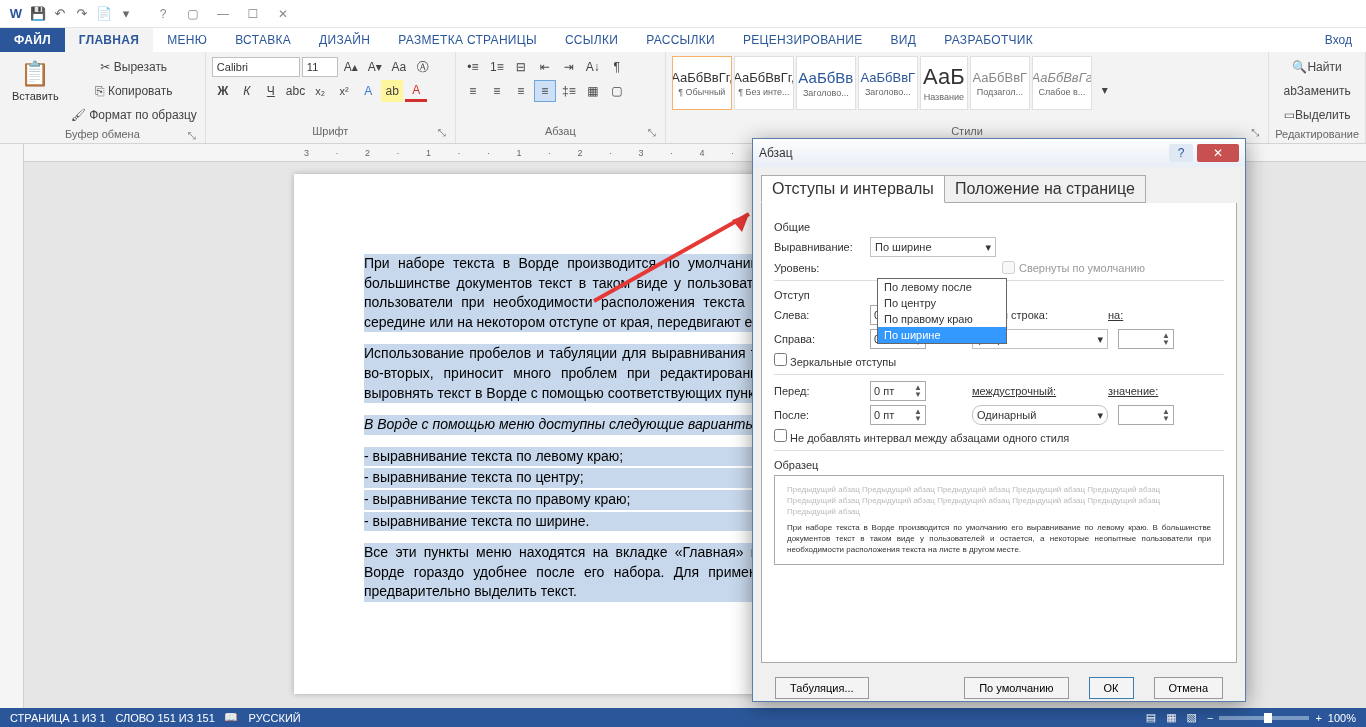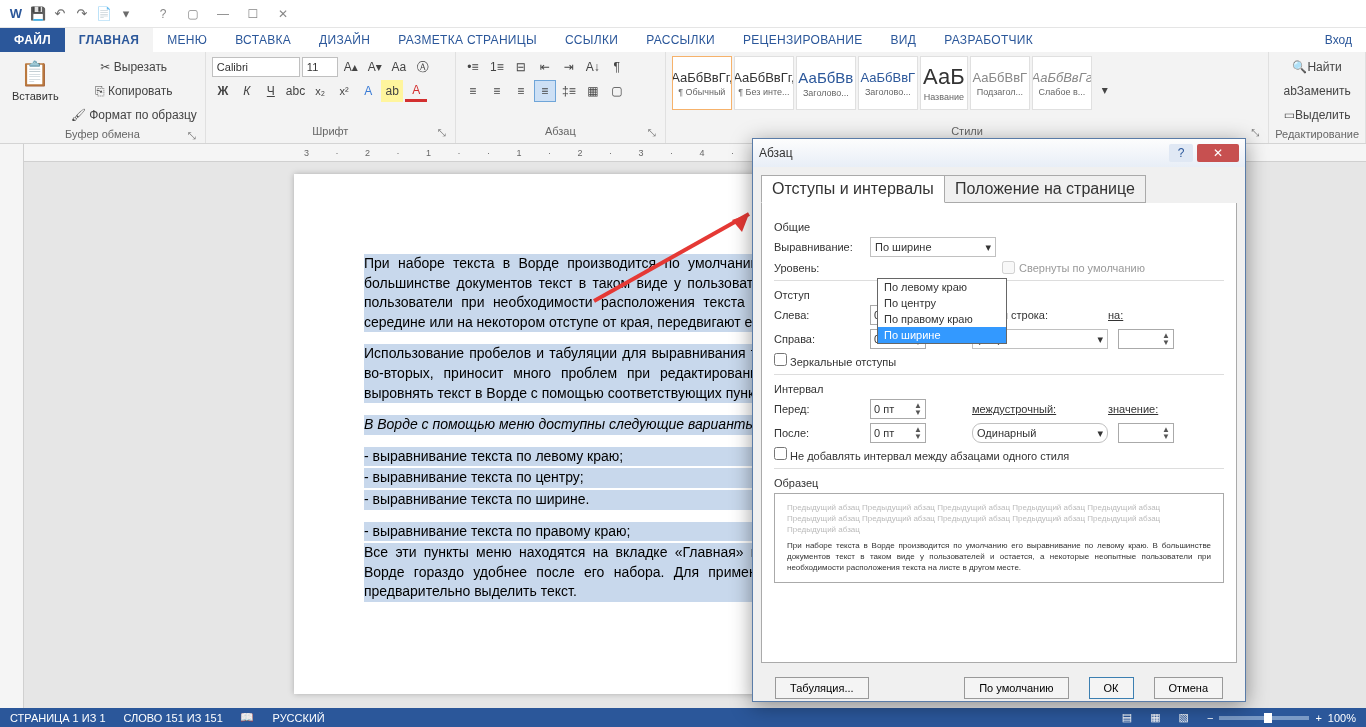--- a/index.html
+++ b/index.html
@@ -72,21 +72,21 @@
 .dropdown { position:absolute; left:103px; top:41px; width:130px; background:#fff; border:1px solid #666; z-index:30; font-size:11px; }
 .dropdown .opt { padding:2px 6px; cursor:pointer; }
 .dropdown .opt.sel { background:#3399ff; color:#fff; }
 .preview-box { border:1px solid #aaa; height:90px; margin-top:4px; padding:8px 12px; font-size:8px; color:#999; line-height:1.4; overflow:hidden; }
 .dlg-buttons { display:flex; padding:6px 22px; gap:20px; }
 .dlg-buttons .sp { flex:1; }
 .dlg-buttons button { height:22px; padding:0 14px; font-size:11px; border:1px solid #999; background:#f4f4f4; cursor:pointer; }
 .dlg-buttons button.primary { border:1px solid #3c7fb1; }
 
 
-.statusbar { position:absolute; left:0; right:0; bottom:0; height:19px; background:#2b579a; color:#fff; font-size:11px; display:flex; align-items:center; padding:0 10px; gap:18px; }
+.statusbar { position:absolute; left:0; right:0; bottom:0; height:19px; background:#2b579a; color:#fff; font-size:11px; display:flex; align-items:center; padding:0 10px; gap:10px; }
 .statusbar .sp { flex:1; }
 .zoom { display:flex; align-items:center; gap:6px; }
 .zoom .slider { width:90px; height:4px; background:#7a9ac6; position:relative; }
 .zoom .slider::after { content:""; position:absolute; left:45px; top:-3px; width:8px; height:10px; background:#fff; }
 hr.sep{border:none;border-top:1px solid #ddd;margin:6px 0;}
 </style>
 </head>
 <body>
 
 <div class="titlebar">
@@ -252,22 +252,22 @@
   <div class="vruler"></div>
   <div class="docarea">
     <div class="hruler">3 · 2 · 1 · · 1 · 2 · 3 · 4 · 5 · 6 · 7 · 8</div>
     <div class="page">
       <div class="doc-text">
         <p>При наборе текста в Ворде производится по умолчанию его выравнивание по левому краю. В большинстве документов текст в таком виде у пользователей и остается, а некоторые неопытные пользователи при необходимости расположения текста на листе в другом месте, например, по середине или на некотором отступе от края, передвигают его с помощью пробелов или табуляции.</p>
         <p>Использование пробелов и табуляции для выравнивания текста, во-первых, просто не правильно, а во-вторых, приносит много проблем при редактировании, поэтому далее мы рассмотрим, как выровнять текст в Ворде с помощью соответствующих пунктов меню.</p>
         <p style="font-style:italic;">В Ворде с помощью меню доступны следующие варианты выравнивания текста:</p>
         <p style="margin-bottom:2px;">- выравнивание текста по левому краю;</p>
         <p style="margin-bottom:2px;">- выравнивание текста по центру;</p>
+        <p style="margin-bottom:2px;">- выравнивание текста по правому краю;</p>
         <p>- выравнивание текста по ширине.</p>
-        <p style="margin-bottom:2px;">- выравнивание текста по правому краю;</p>
         <p>Все эти пункты меню находятся на вкладке «Главная» в разделе «Абзац». Выравнивать текст в Ворде гораздо удобнее после его набора. Для применения необходимого пункта меню нужно предварительно выделить текст.</p>
       </div>
     </div>
 
     <svg class="arrow" viewBox="0 0 180 100">
       <line x1="10" y1="95" x2="165" y2="8" stroke="#e53935" stroke-width="4"></line>
       <polygon points="165,8 148,14 158,26" fill="#e53935"></polygon>
     </svg>
   </div>
 </div>
@@ -295,21 +295,21 @@
       <div class="fld-row">
         <span class="lbl">Уровень:</span>
         <div style="width:126px;"></div>
         <label style="display:flex;align-items:center;gap:4px;color:#999;">
             <input type="checkbox" disabled="" style=""> 
             <span>Свернуты по умолчанию</span>
           </label>
       </div>
 
       <div class="dropdown">
-        <div class="opt">По левому краю</div>
+        <div class="opt">По левому после</div>
         <div class="opt">По центру</div>
         <div class="opt">По правому краю</div>
         <div class="opt sel">По ширине</div>
       </div>
     </div>
     <hr class="sep">
     <div class="section-label">Отступ</div>
     <div class="fld-row">
       <span class="lbl">Слева:</span>
       <div class="spinner">
@@ -331,21 +331,20 @@
         </div>
       <div class="spinner" style="width:56px;margin-left:4px;">
           <span></span>
           <span class="arrows">▲<br>▼</span>
         </div>
     </div>
     <div class="fld-row">
         <label><input type="checkbox" style=""> <span>Зеркальные отступы</span></label>
       </div>
     <hr class="sep">
-    <div class="section-label">Интервал</div>
     <div class="fld-row">
       <span class="lbl">Перед:</span>
       <div class="spinner">
           <span>0 пт</span>
           <span class="arrows">▲<br>▼</span>
         </div>
       <span class="lbl2" style="margin-left:40px;text-decoration:underline;">междустрочный:</span>
       <span style="width:60px;text-decoration:underline;">значение:</span>
     </div>
     <div class="fld-row">

